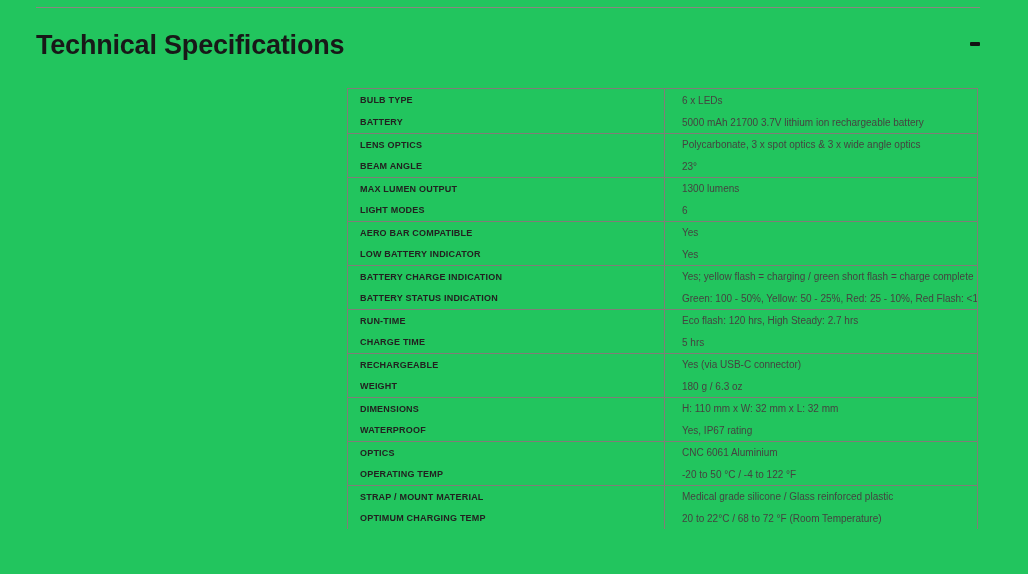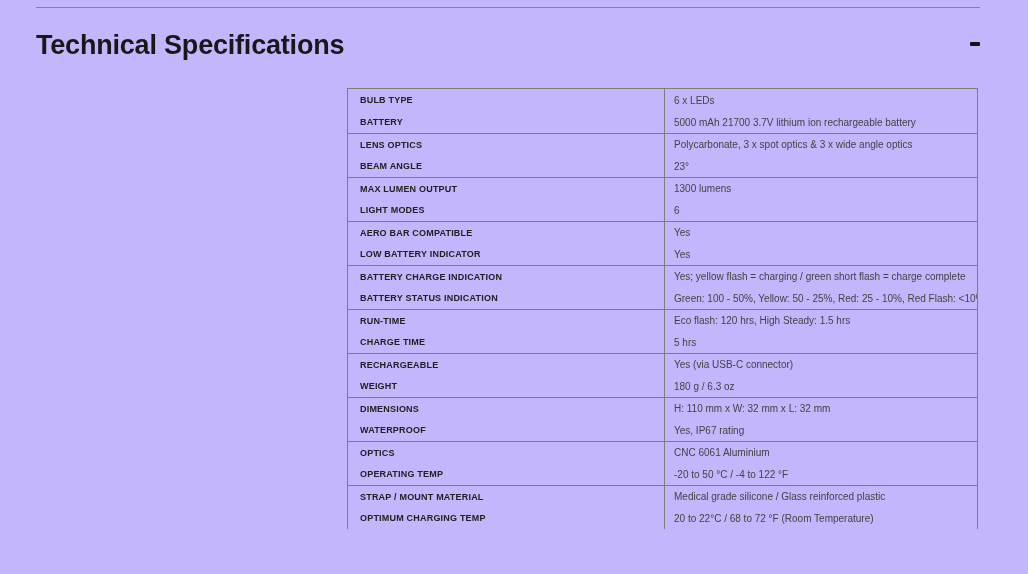--- a/index.html
+++ b/index.html
@@ -5,21 +5,21 @@
   * { margin: 0; padding: 0; box-sizing: border-box; }
   html, body {
     width: 1028px; height: 574px;
     font-family: "Liberation Sans", sans-serif;
     background: #dcd8d2;
     overflow: hidden;
   }
   .page {
     position: relative;
     width: 1028px; height: 574px;
-    background: #c4b5fd;
+    background: #22c55e;
   }
   .top-rule {
     position: absolute;
     left: 36px; right: 48px; top: 7px;
     height: 1px;
     background: #8b8780;
   }
   .section-header {
     position: absolute;
     left: 36px; right: 48px; top: 28px;
@@ -71,21 +71,21 @@
     font-size: 9px;
     font-weight: 700;
     letter-spacing: 0.2px;
     color: #222120;
     white-space: nowrap;
     overflow: hidden;
     text-align: right;
   }
   .spec-value {
     display: flex; align-items: center;
-    padding-left: 9px;
+    padding-left: 17px;
     border-left: 1px solid #807d77;
     font-size: 10px;
     font-weight: 400;
     color: #454340;
     white-space: nowrap;
     overflow: hidden;
   }
 </style>
 </head>
 <body>
@@ -148,21 +148,21 @@
   </div>
 
   <div class="spec-row">
     <div class="spec-label">BATTERY STATUS INDICATION</div>
     <div class="spec-value">Green: 100 - 50%, Yellow: 50 - 25%, Red: 25 - 10%, Red Flash: &lt;10%</div>
   </div>
 
 
   <div class="spec-row">
     <div class="spec-label">RUN-TIME</div>
-    <div class="spec-value">Eco flash: 120 hrs, High Steady: 1.5 hrs</div>
+    <div class="spec-value">Eco flash: 120 hrs, High Steady: 2.7 hrs</div>
   </div>
 
   <div class="spec-row">
     <div class="spec-label">CHARGE TIME</div>
     <div class="spec-value">5 hrs</div>
   </div>
 
   <div class="spec-row">
     <div class="spec-label">RECHARGEABLE</div>
     <div class="spec-value">Yes (via USB-C connector)</div>

